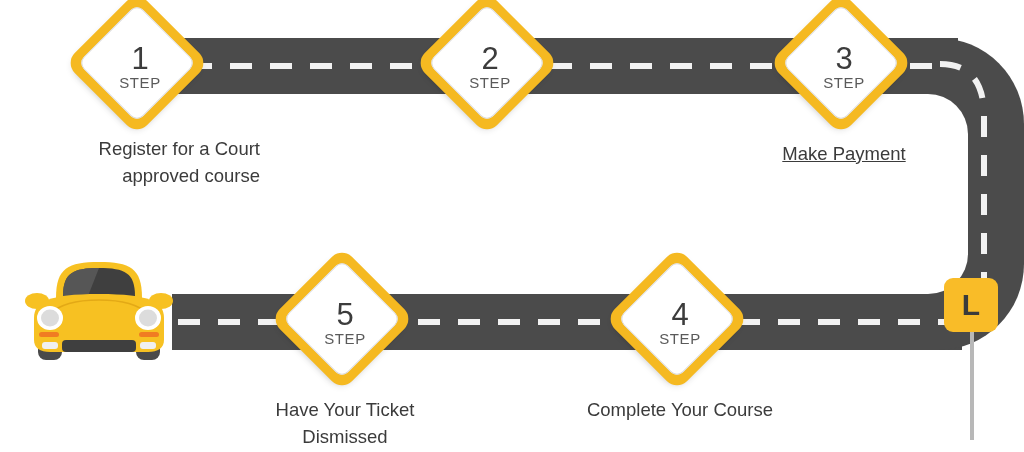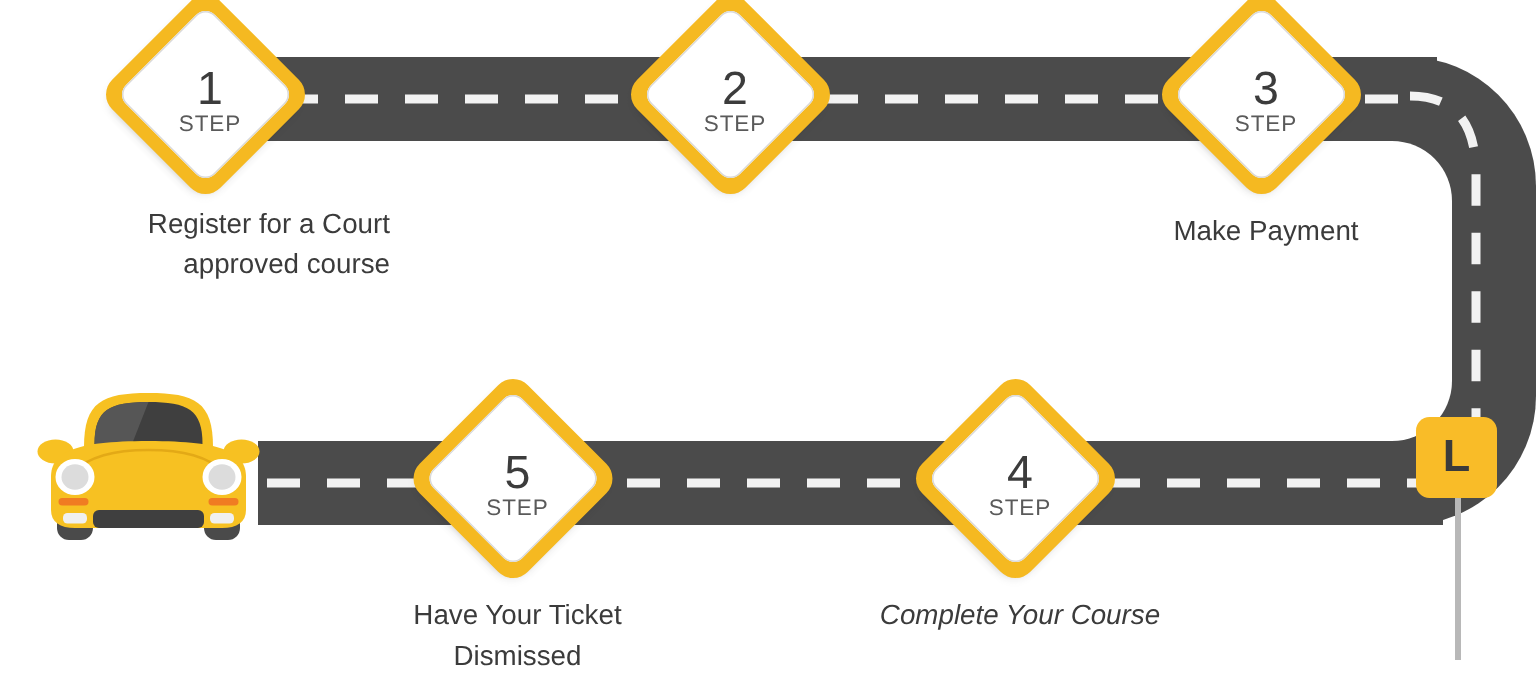--- a/index.html
+++ b/index.html
@@ -171,21 +171,21 @@
 
   <div class="step" style="left:784px;top:6px;">
     <div class="diamond-shadow"></div>
     <div class="diamond-outer"></div>
     <div class="diamond-inner"></div>
     <div class="diamond-text">
       <div class="step-num">3</div>
       <div class="step-word">STEP</div>
     </div>
   </div>
-  <div class="caption" style="left:724px;top:140px;width:240px;">Make Payment</div>
+  <div class="caption" style="left:724px;top:140px;width:240px;text-decoration:underline;">Make Payment</div>
 
   <div class="step" style="left:285px;top:262px;">
     <div class="diamond-shadow"></div>
     <div class="diamond-outer"></div>
     <div class="diamond-inner"></div>
     <div class="diamond-text">
       <div class="step-num">5</div>
       <div class="step-word">STEP</div>
     </div>
   </div>
@@ -194,21 +194,21 @@
 
   <div class="step" style="left:620px;top:262px;">
     <div class="diamond-shadow"></div>
     <div class="diamond-outer"></div>
     <div class="diamond-inner"></div>
     <div class="diamond-text">
       <div class="step-num">4</div>
       <div class="step-word">STEP</div>
     </div>
   </div>
-  <div class="caption" style="left:560px;top:396px;width:240px;font-style:italic;">Complete Your Course</div>
+  <div class="caption" style="left:560px;top:396px;width:240px;">Complete Your Course</div>
 
   <div id="l-sign-group">
     <div id="l-pole"></div>
     <div id="l-plate">
       <span>L</span>
     </div>
   </div>
 
 </div>
 

